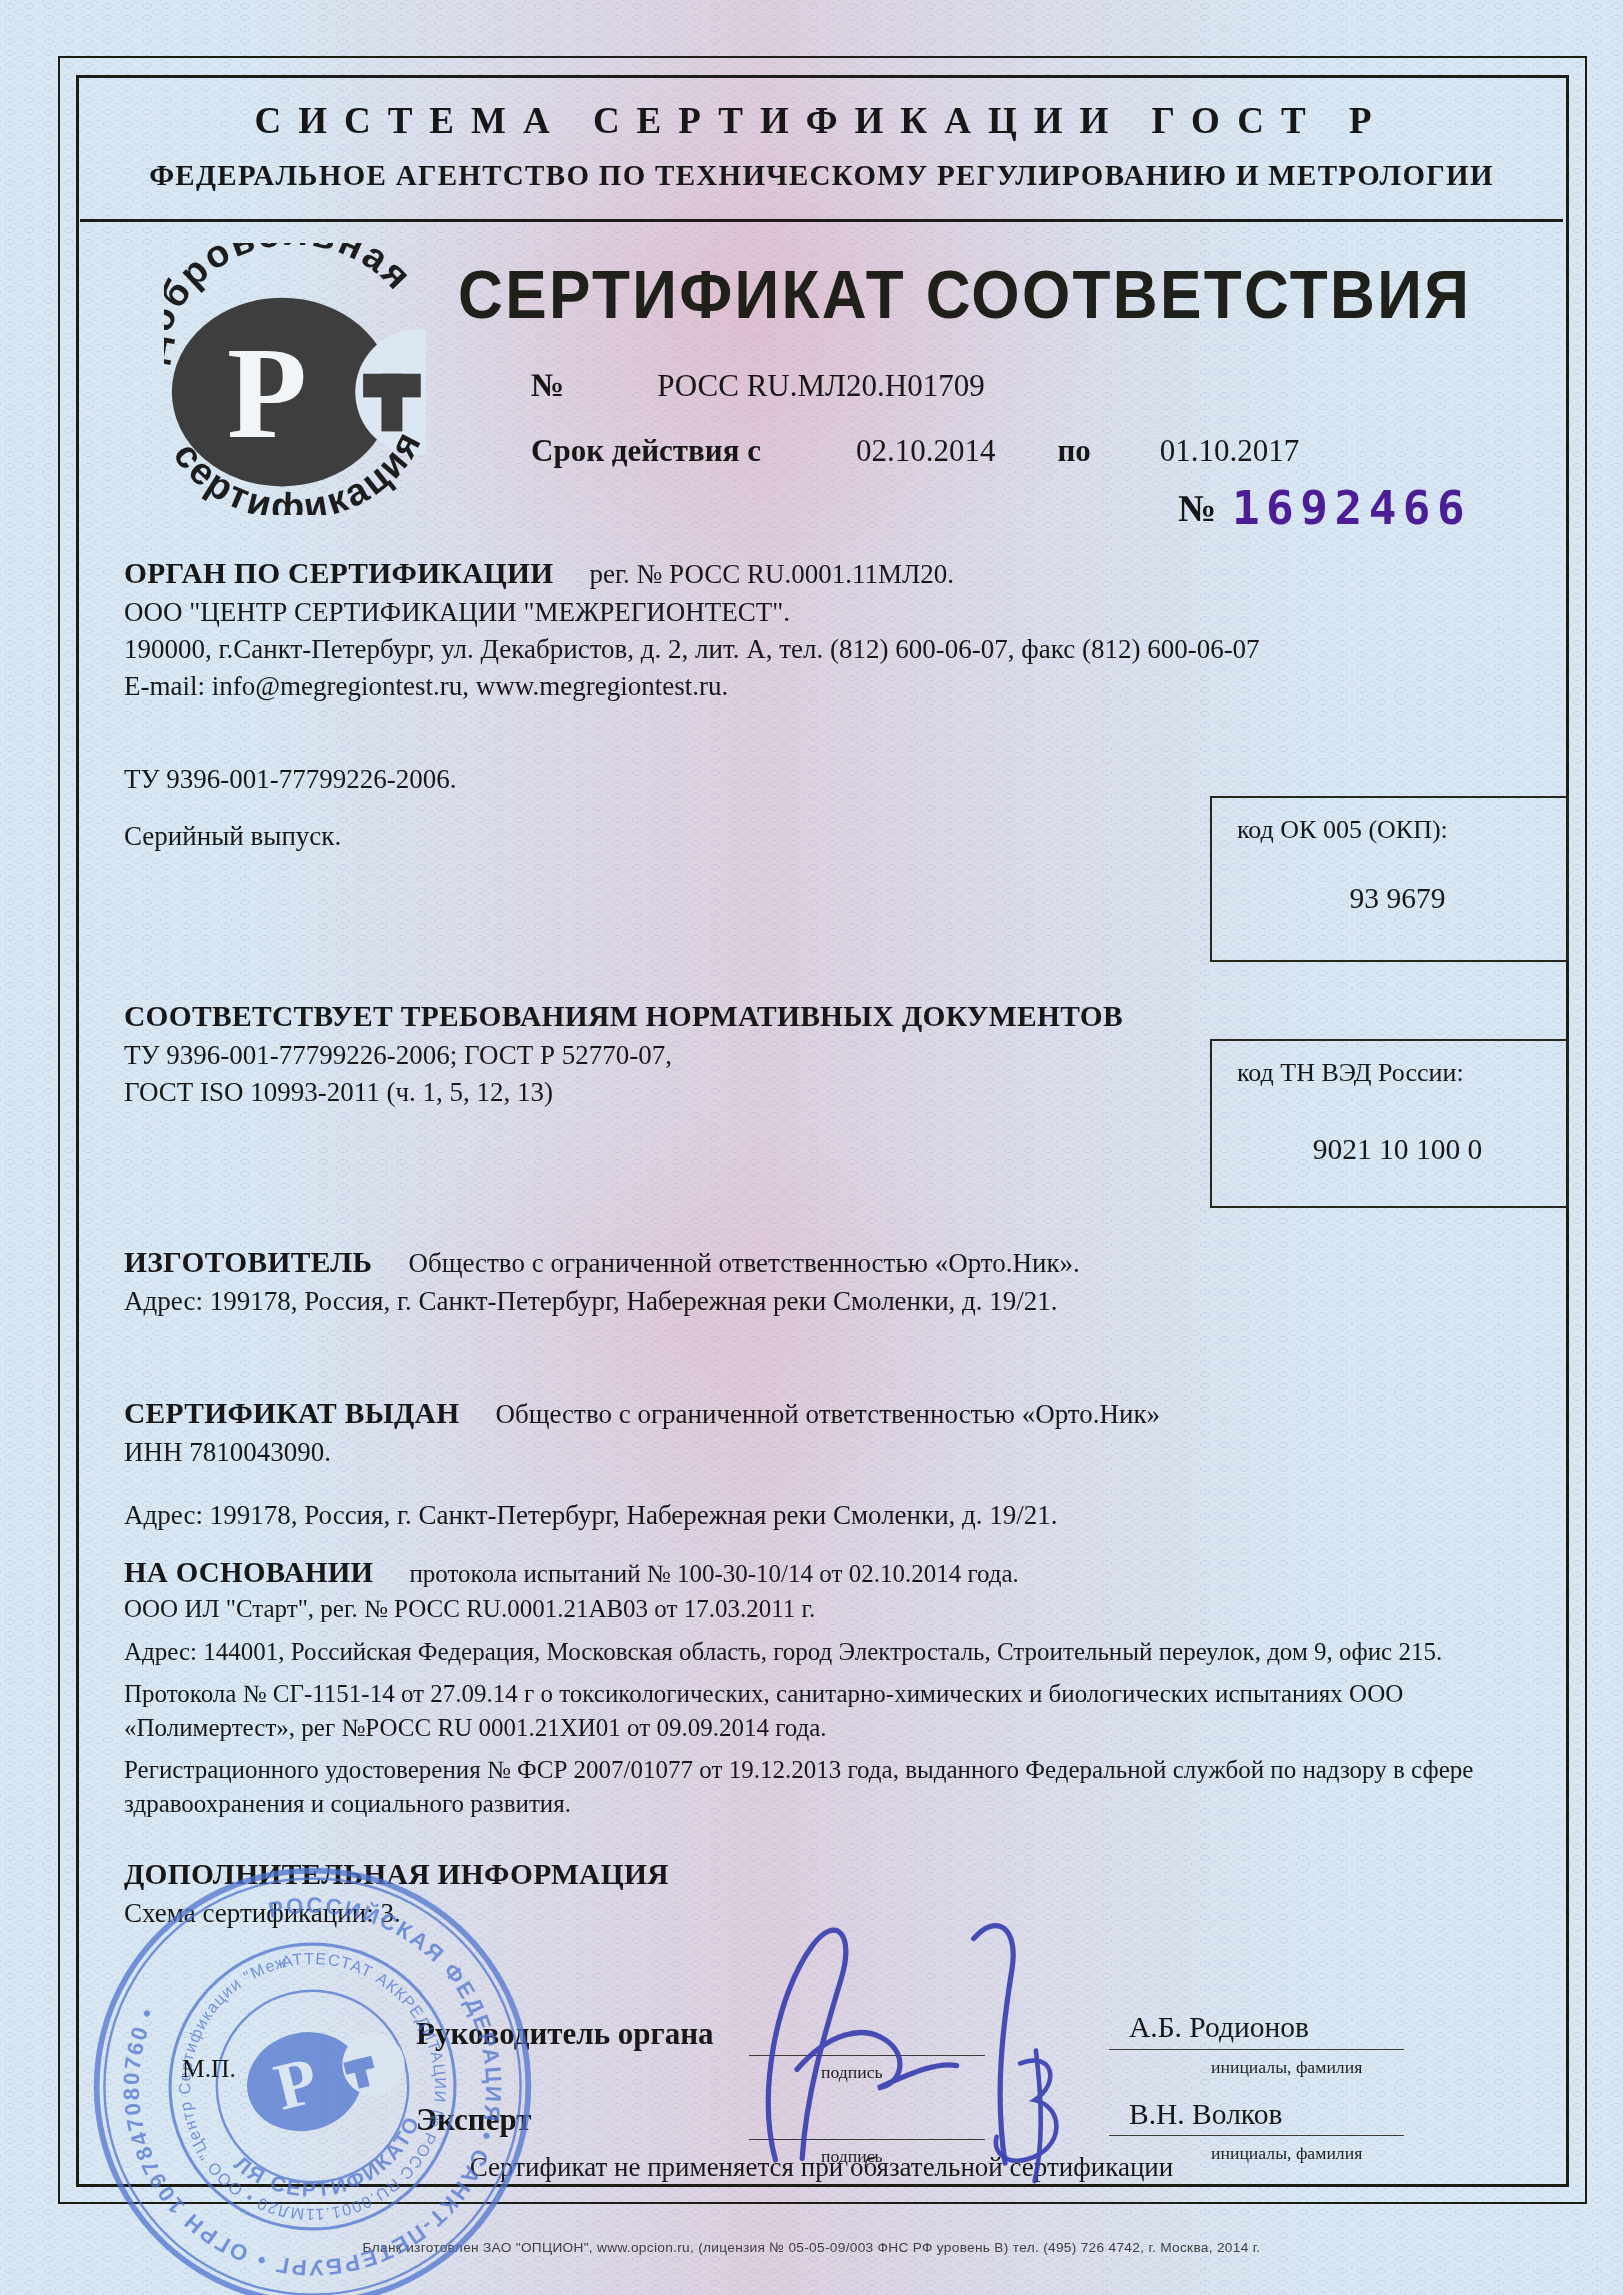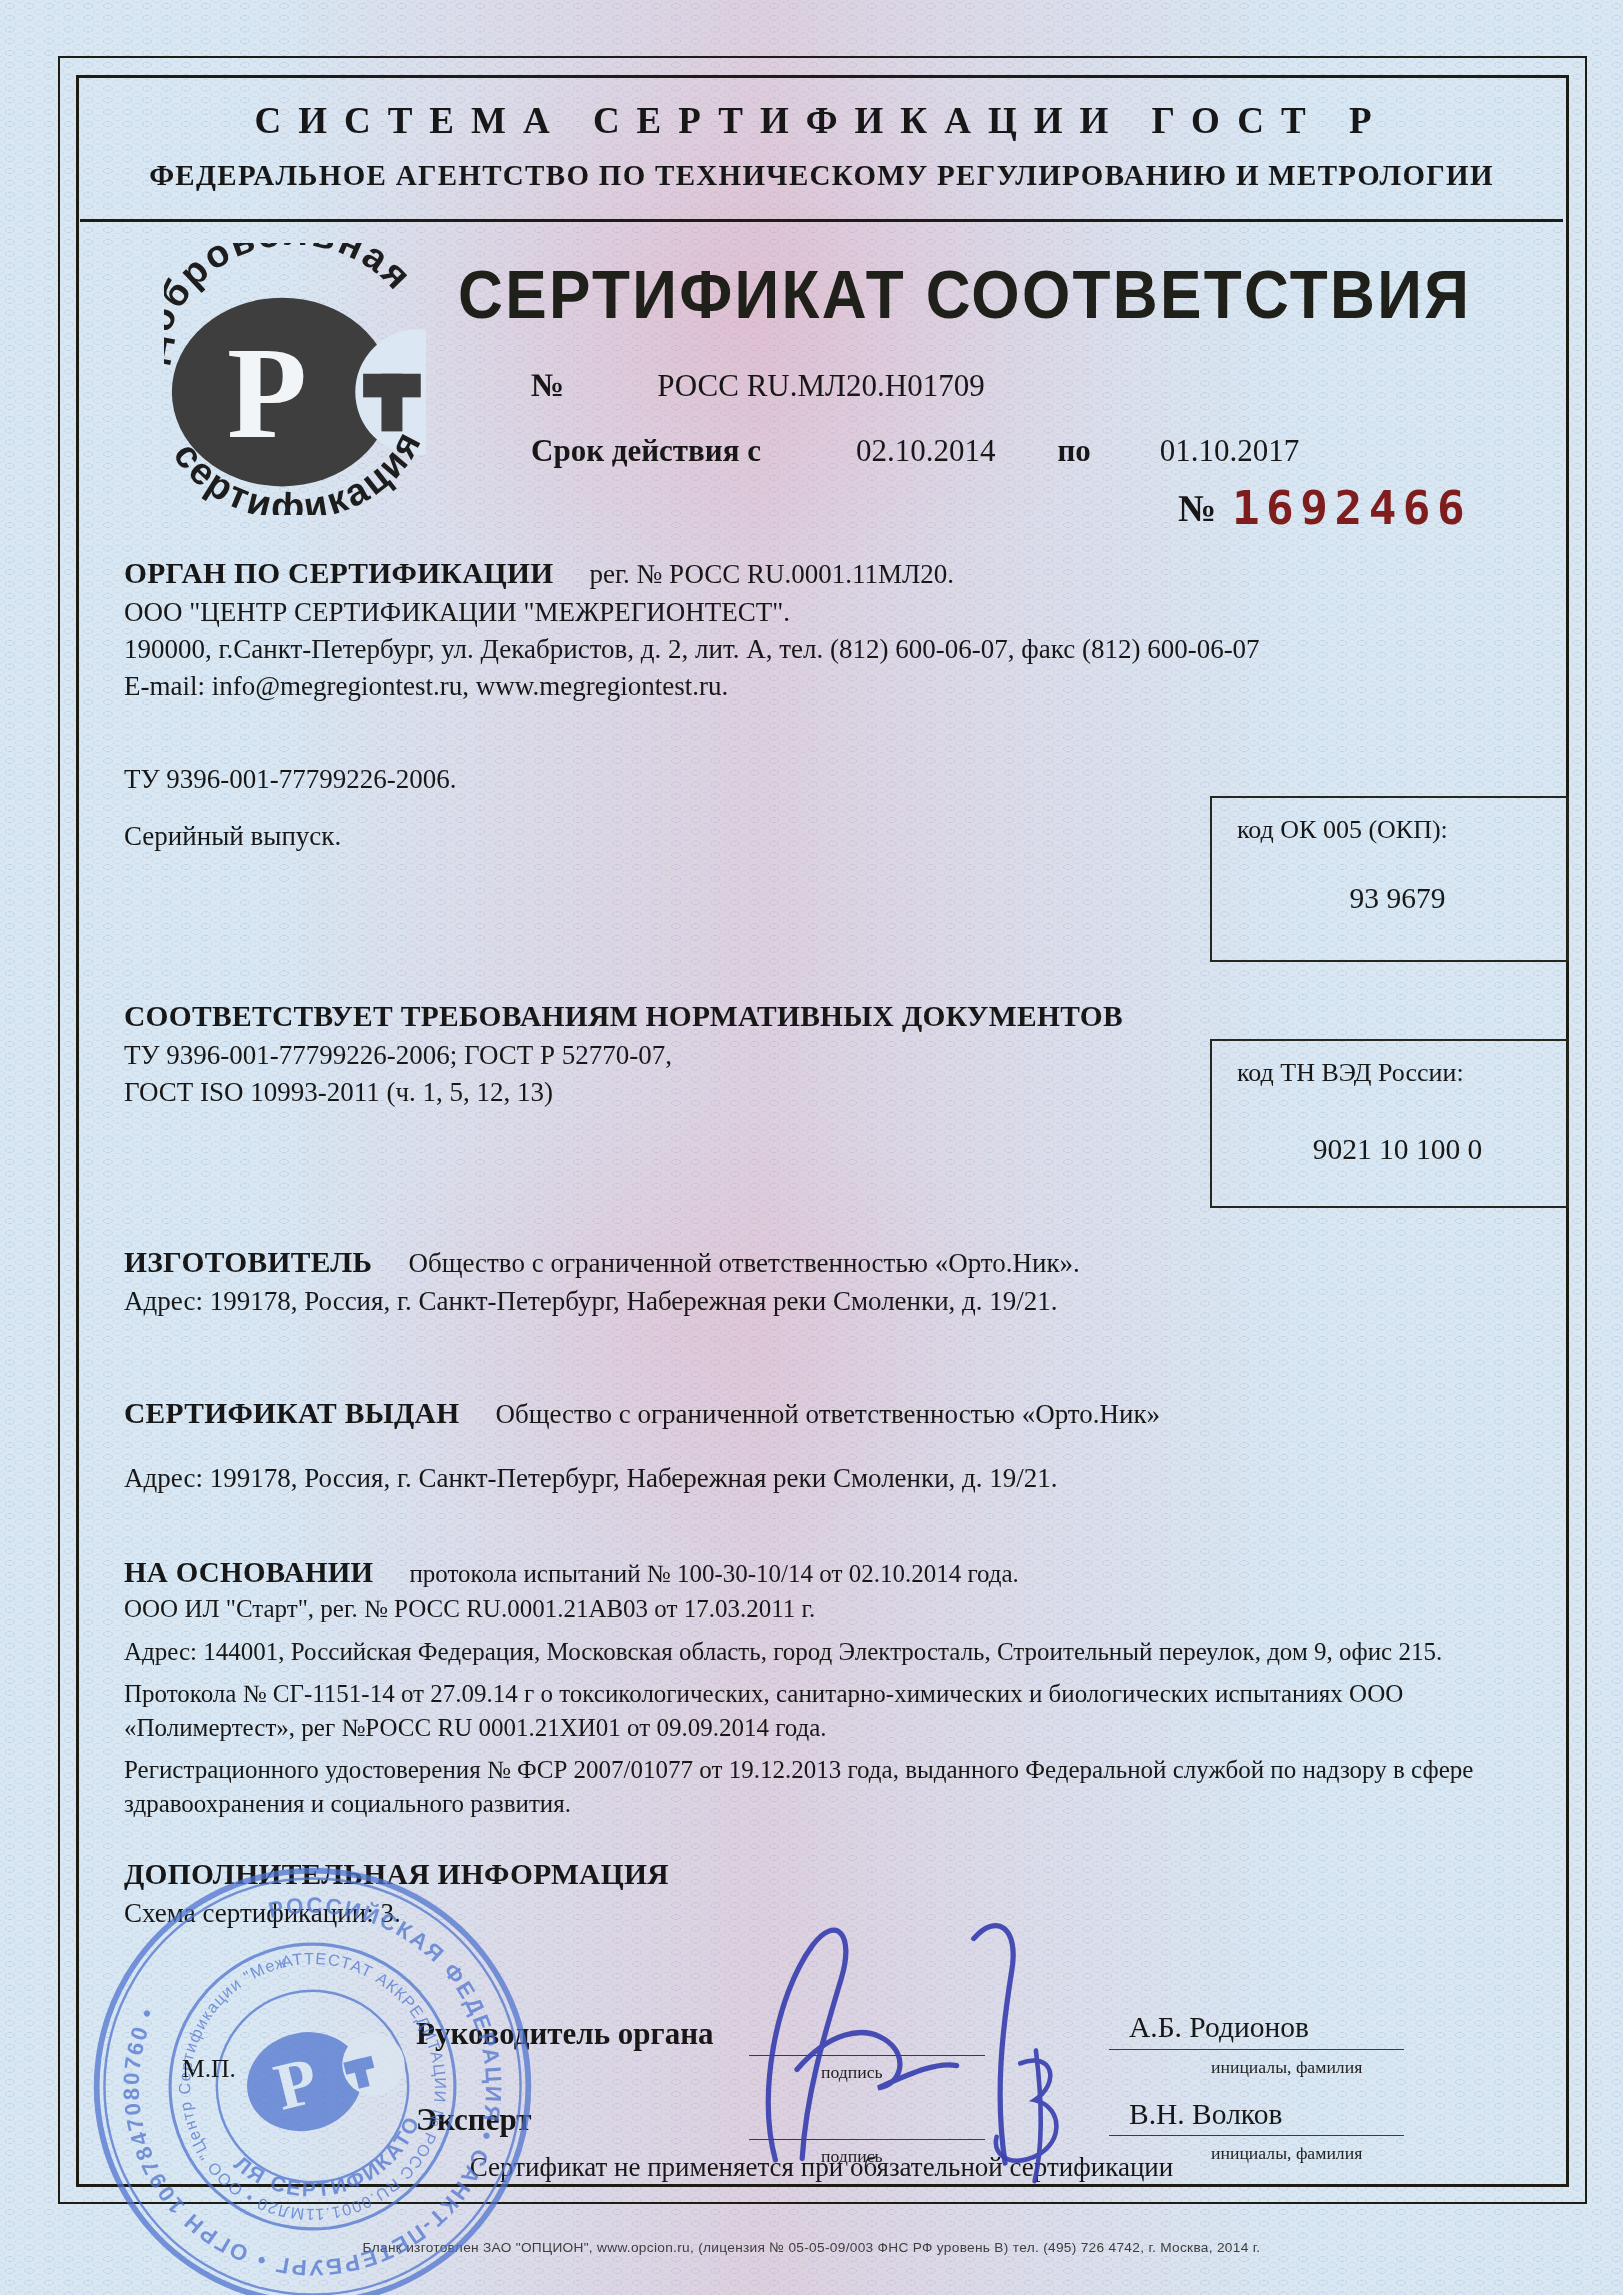--- a/index.html
+++ b/index.html
@@ -39,21 +39,21 @@
   .regnum-sign{font-weight:bold;font-size:33px;}
   .regnum-value{margin-left:93px;}
   .validity-row{position:absolute;left:531px;top:433px;font-size:31px;}
   .validity-label{font-weight:bold;}
   .validity-from{margin-left:95px;}
   .validity-po{font-weight:bold;margin-left:62px;}
   .validity-to{margin-left:69px;}
   .formnum-row{position:absolute;left:1178px;top:481px;white-space:nowrap;}
   .formnum-sign{font-weight:bold;font-size:38px;}
   .formnum-value{font-family:"DejaVu Sans Mono", monospace;font-weight:bold;font-size:46px;
-    color:#7f1d1d;letter-spacing:6.5px;margin-left:15.7px;vertical-align:-2.6px;}
+    color:#4c1d95;letter-spacing:6.5px;margin-left:15.7px;vertical-align:-2.6px;}
   
   .section{position:absolute;left:124px;font-size:27px;line-height:1.38;}
   .sec-label{font-weight:bold;font-size:29.5px;margin-right:36px;letter-spacing:0.3px;}
   .sec p{margin:0;}
   .code-box{position:absolute;border:2px solid #26261e;width:355px;}
   .code-box .cb-label{position:absolute;left:25px;top:17px;font-size:26px;}
   .code-box .cb-value{position:absolute;left:8px;width:100%;text-align:center;font-size:29.5px;}
   
   .sig-label{position:absolute;font-weight:bold;font-size:31px;}
   .sig-name{position:absolute;font-size:29.5px;}
@@ -142,20 +142,21 @@
   <div class="cb-value" style="top:92px;">9021 10 100 0</div>
 </div>
 
 <div class="section sec" style="top:1242px;width:1420px;">
   <p><span class="sec-label">ИЗГОТОВИТЕЛЬ</span><span>Общество с ограниченной ответственностью «Орто.Ник».</span></p>
   <p>Адрес: 199178, Россия, г. Санкт-Петербург, Набережная реки Смоленки, д. 19/21.</p>
 </div>
 
 <div class="section sec" style="top:1393px;width:1420px;">
   <p><span class="sec-label">СЕРТИФИКАТ ВЫДАН</span><span>Общество с ограниченной ответственностью «Орто.Ник»</span></p>
+  <p>ИНН 7810043090.</p>
   <p style="margin-top:26px;">Адрес: 199178, Россия, г. Санкт-Петербург, Набережная реки Смоленки, д. 19/21.</p>
 </div>
 
 <div class="section sec" style="top:1553px;width:1427px;font-size:25px;line-height:1.34;">
   <p><span class="sec-label" style="font-size:29px;">НА ОСНОВАНИИ</span><span>протокола испытаний № 100-30-10/14 от 02.10.2014 года.</span></p>
   <p>ООО ИЛ "Старт", рег. № РОСС RU.0001.21АВ03 от 17.03.2011 г.</p>
   <p style="margin-top:9.2px;">Адрес: 144001, Российская Федерация, Московская область, город Электросталь, Строительный переулок, дом 9, офис 215.</p>
   <p style="margin-top:9.2px;">Протокола № СГ-1151-14 от 27.09.14 г о токсикологических, санитарно-химических и биологических испытаниях ООО «Полимертест», рег №РОСС RU 0001.21ХИ01 от 09.09.2014 года.</p>
   <p style="margin-top:9.2px;">Регистрационного удостоверения № ФСР 2007/01077 от 19.12.2013 года, выданного Федеральной службой по надзору в сфере здравоохранения и социального развития.</p>
 </div>

